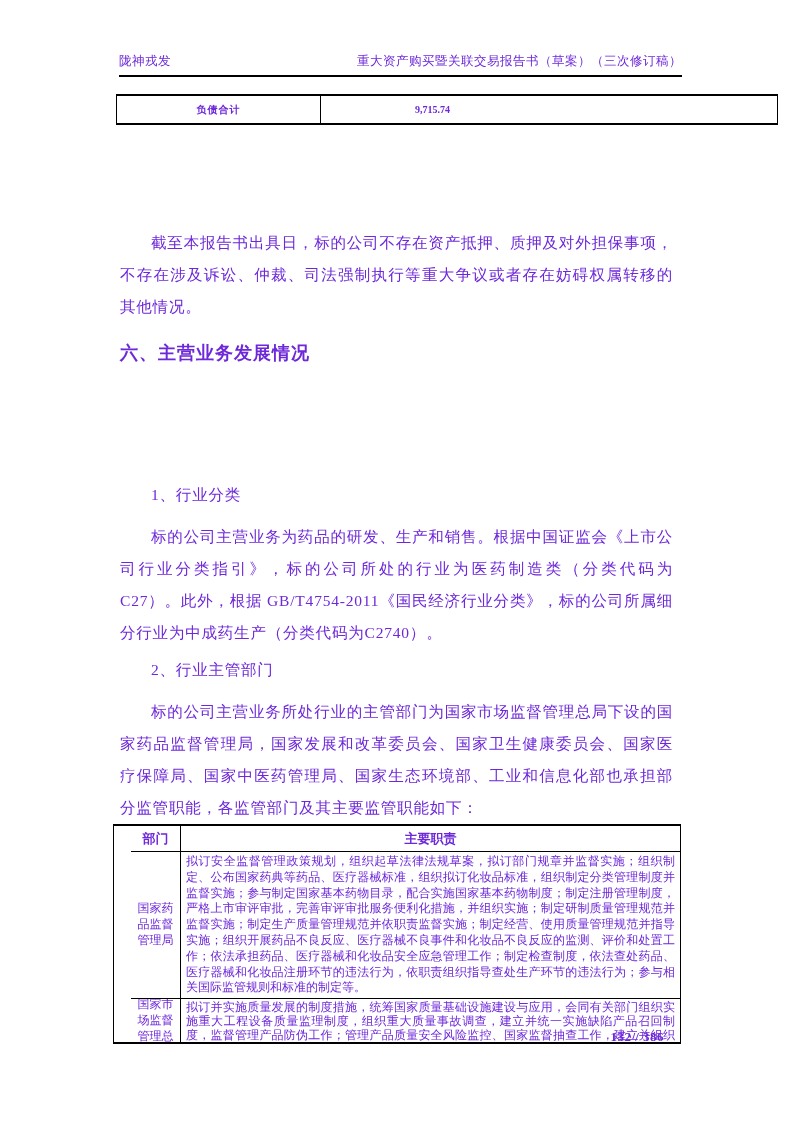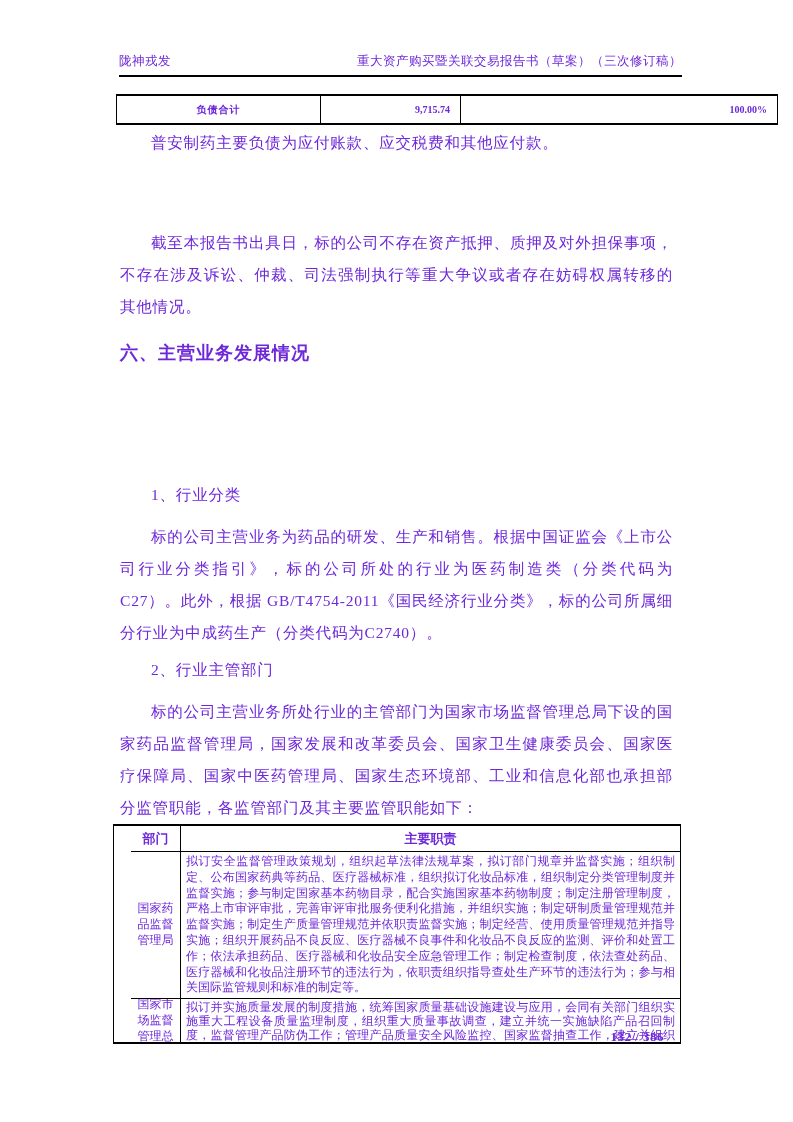--- a/index.html
+++ b/index.html
@@ -91,24 +91,22 @@
 <div class="page">
 
   <div class="doc-header">
     <span>陇神戎发</span>
     <span>重大资产购买暨关联交易报告书（草案）（三次修订稿）</span>
   </div>
 
   <div class="liab-table">
     <div class="cell c1">负债合计</div>
     <div class="cell c2">9,715.74</div>
-    <div class="cell c3">100.00%</div>
   </div>
 
-  <div class="para" style="top:127px;">普安制药主要负债为应付账款、应交税费和其他应付款。</div>
 
   <div class="para" style="top:227px;">截至本报告书出具日，标的公司不存在资产抵押、质押及对外担保事项，不存在涉及诉讼、仲裁、司法强制执行等重大争议或者存在妨碍权属转移的其他情况。</div>
 
   <div class="h-black h6">六、主营业务发展情况</div>
 
   <div class="subhead" style="top:481px;">1、行业分类</div>
   <div class="para" style="top:521px;">标的公司主营业务为药品的研发、生产和销售。根据中国证监会《上市公司行业分类指引》，标的公司所处的行业为医药制造类（分类代码为 C27）。此外，根据 GB/T4754-2011《国民经济行业分类》，标的公司所属细分行业为中成药生产（分类代码为C2740）。</div>
 
   <div class="subhead" style="top:656px;">2、行业主管部门</div>
   <div class="para" style="top:696px;">标的公司主营业务所处行业的主管部门为国家市场监督管理总局下设的国家药品监督管理局，国家发展和改革委员会、国家卫生健康委员会、国家医疗保障局、国家中医药管理局、国家生态环境部、工业和信息化部也承担部分监管职能，各监管部门及其主要监管职能如下：</div>

